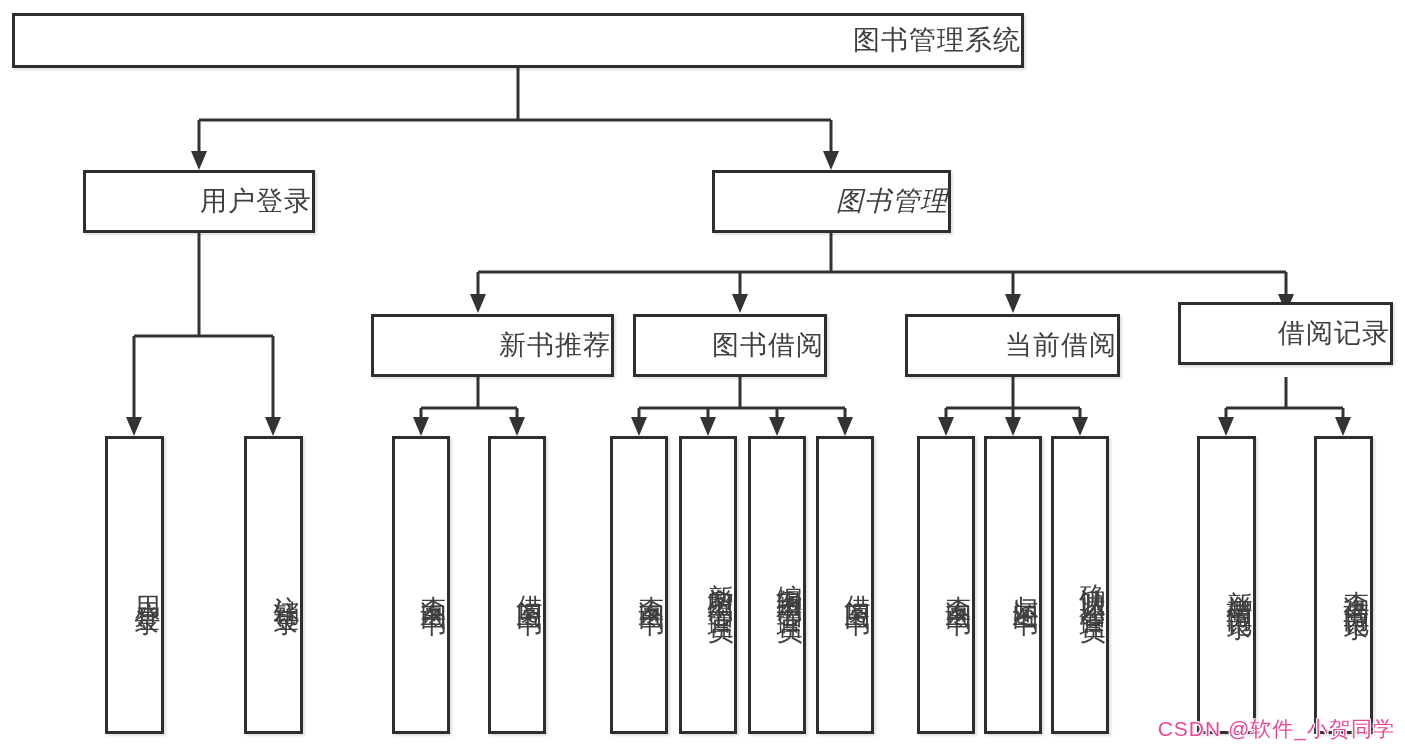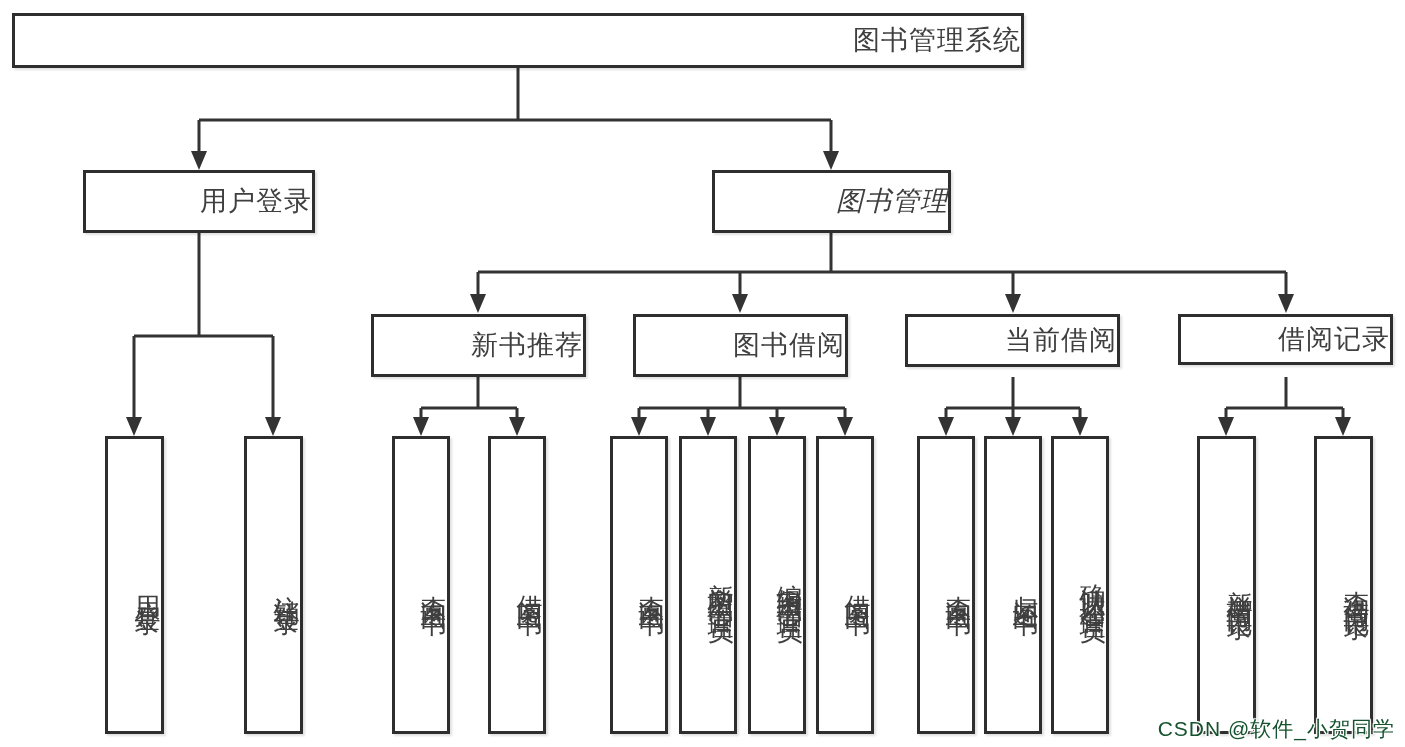--- a/index.html
+++ b/index.html
@@ -16,21 +16,21 @@
   }
   .hlabel{
     font-size:27px;letter-spacing:1px;line-height:1;color:#3f3f3f;white-space:nowrap;
   }
   .vlabel{
     writing-mode:vertical-rl;text-orientation:mixed;
     font-size:26px;letter-spacing:5px;line-height:1;color:#3f3f3f;white-space:nowrap;
   }
   #watermark{
     position:absolute;right:10px;bottom:4px;z-index:2;
-    font-size:21px;letter-spacing:1px;color:#14532d;
+    font-size:21px;letter-spacing:1px;color:#ec4899;
     text-shadow:0 0 3px #fff,1px 1px 0 #fff,-1px -1px 0 #fff,1px -1px 0 #fff,-1px 1px 0 #fff;
     white-space:nowrap;
   }
 </style>
 </head>
 <body>
 
 <div id="stage">
 
   <svg id="wires" width="1405" height="747" viewBox="0 0 1405 747">
@@ -62,30 +62,30 @@
     <span class="hlabel">图书管理系统</span>
   </div>
 
   <div class="box" style="left:83px;top:170px;width:232px;height:63px;">
     <span class="hlabel">用户登录</span>
   </div>
   <div class="box" style="left:712px;top:170px;width:239px;height:63px;font-style:italic;">
     <span class="hlabel">图书管理</span>
   </div>
 
-  <div class="box" style="left:371px;top:314px;width:215px;height:63px;">
+  <div class="box" style="left:371px;top:314px;width:243px;height:63px;">
     <span class="hlabel">新书推荐</span>
   </div>
-  <div class="box" style="left:633px;top:314px;width:215px;height:63px;">
+  <div class="box" style="left:633px;top:314px;width:194px;height:63px;">
     <span class="hlabel">图书借阅</span>
   </div>
-  <div class="box" style="left:905px;top:314px;width:215px;height:53px;">
+  <div class="box" style="left:905px;top:314px;width:215px;height:63px;">
     <span class="hlabel">当前借阅</span>
   </div>
-  <div class="box" style="left:1178px;top:314px;width:215px;height:51px;">
+  <div class="box" style="left:1178px;top:302px;width:215px;height:63px;">
     <span class="hlabel">借阅记录</span>
   </div>
 
   <div class="box" style="left:105px;top:436px;width:59px;height:298px;">
     <span class="vlabel">用户登录</span>
   </div>
   <div class="box" style="left:244px;top:436px;width:59px;height:298px;">
     <span class="vlabel">注销登录</span>
   </div>
 

